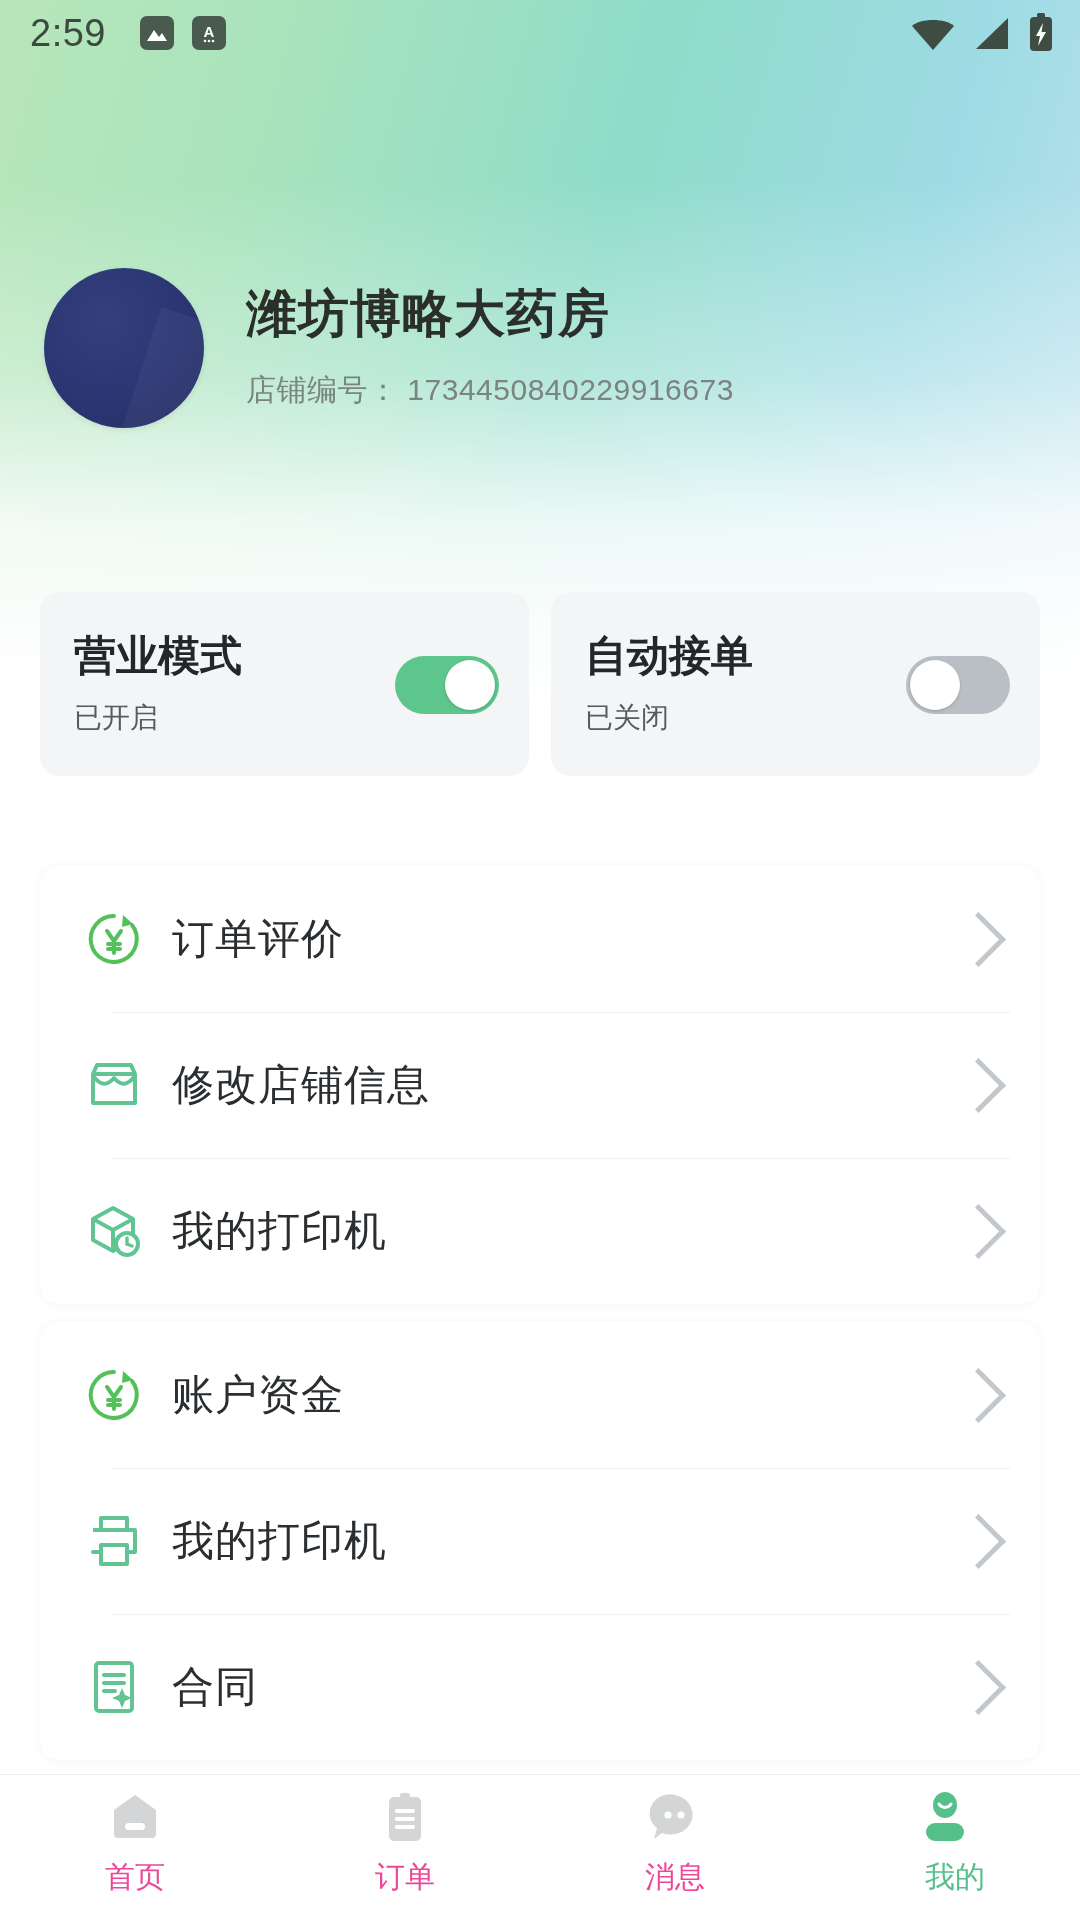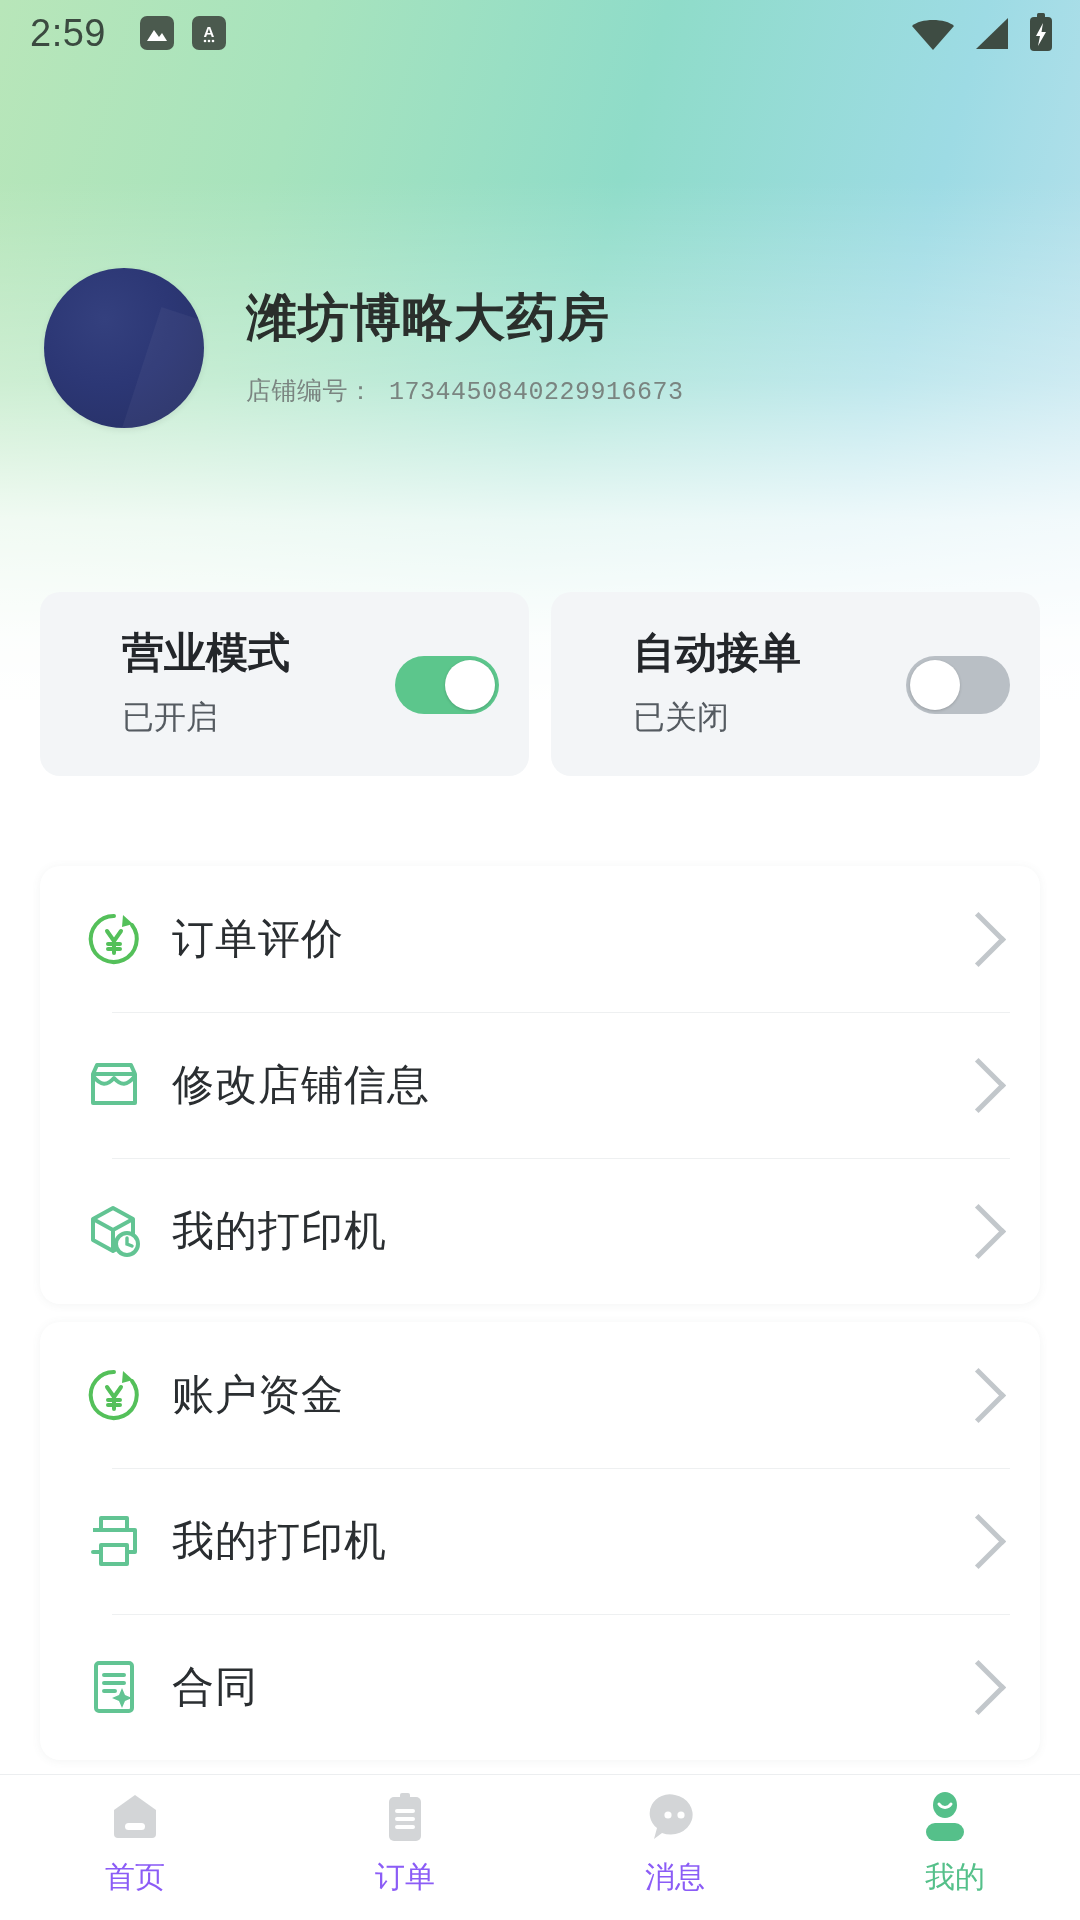--- a/index.html
+++ b/index.html
@@ -114,25 +114,24 @@
   .shop-name {
     font-size: 51px;
     font-weight: 700;
     color: #2a2f2c;
     line-height: 1.15;
     letter-spacing: 1px;
     white-space: nowrap;
   }
   .shop-id {
     margin-top: 26px;
-    font-size: 25px;
+    font-size: 30px;
     color: #7a8480;
     letter-spacing: 0.5px;
     white-space: nowrap;
-    font-family: Liberation Mono, monospace;
   }
 
   
   .toggle-row {
     position: absolute;
     top: 592px;
     left: 40px;
     right: 40px;
     display: flex;
     gap: 22px;
@@ -141,31 +140,31 @@
     flex: 1;
     background: #f3f5f7;
     border-radius: 20px;
     padding: 34px 30px 32px 34px;
     box-sizing: border-box;
     display: flex;
     align-items: center;
     justify-content: space-between;
     min-height: 184px;
   }
-  .tc-texts { min-width: 0; margin-left: 48px; }
+  .tc-texts { min-width: 0; }
   .tc-title {
     font-size: 42px;
     font-weight: 700;
     color: #23262a;
     line-height: 1.1;
     white-space: nowrap;
   }
   .tc-sub {
     margin-top: 20px;
-    font-size: 32px;
+    font-size: 28px;
     color: #555b61;
     white-space: nowrap;
   }
   .switch {
     width: 104px;
     height: 58px;
     border-radius: 29px;
     flex: none;
     position: relative;
     margin-left: 14px;
@@ -256,21 +255,21 @@
     gap: 12px;
   }
   .nav-icon {
     width: 56px; height: 56px;
     display: flex;
     align-items: center;
     justify-content: center;
   }
   .nav-label {
     font-size: 30px;
-    color: #8b5cf6;
+    color: #ec4899;
   }
   .nav-item.active .nav-label { color: #55c08a; margin-left: 20px; }
 </style>
 </head>
 <body>
 
 <div class="phone">
   <div class="bg"></div>
   <div class="bg-white-fill"></div>
 

